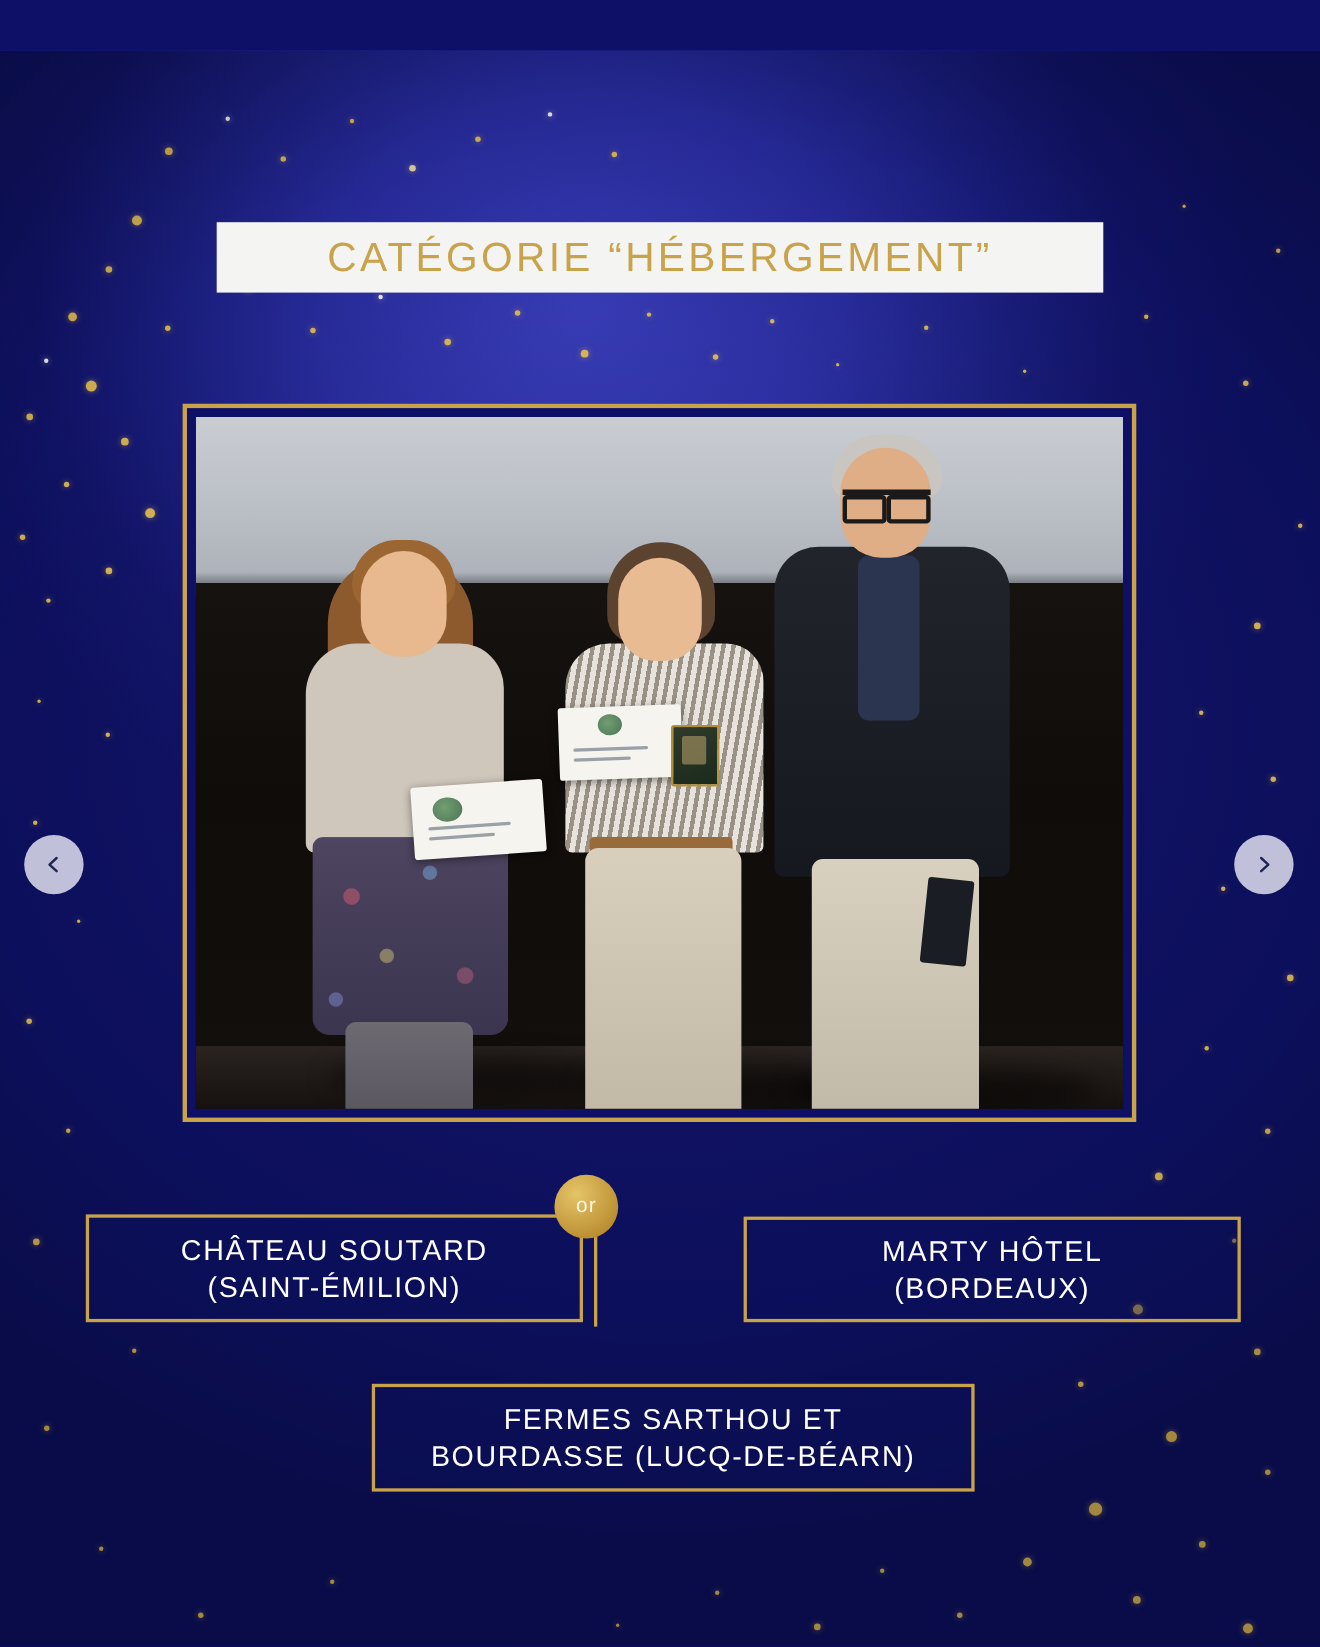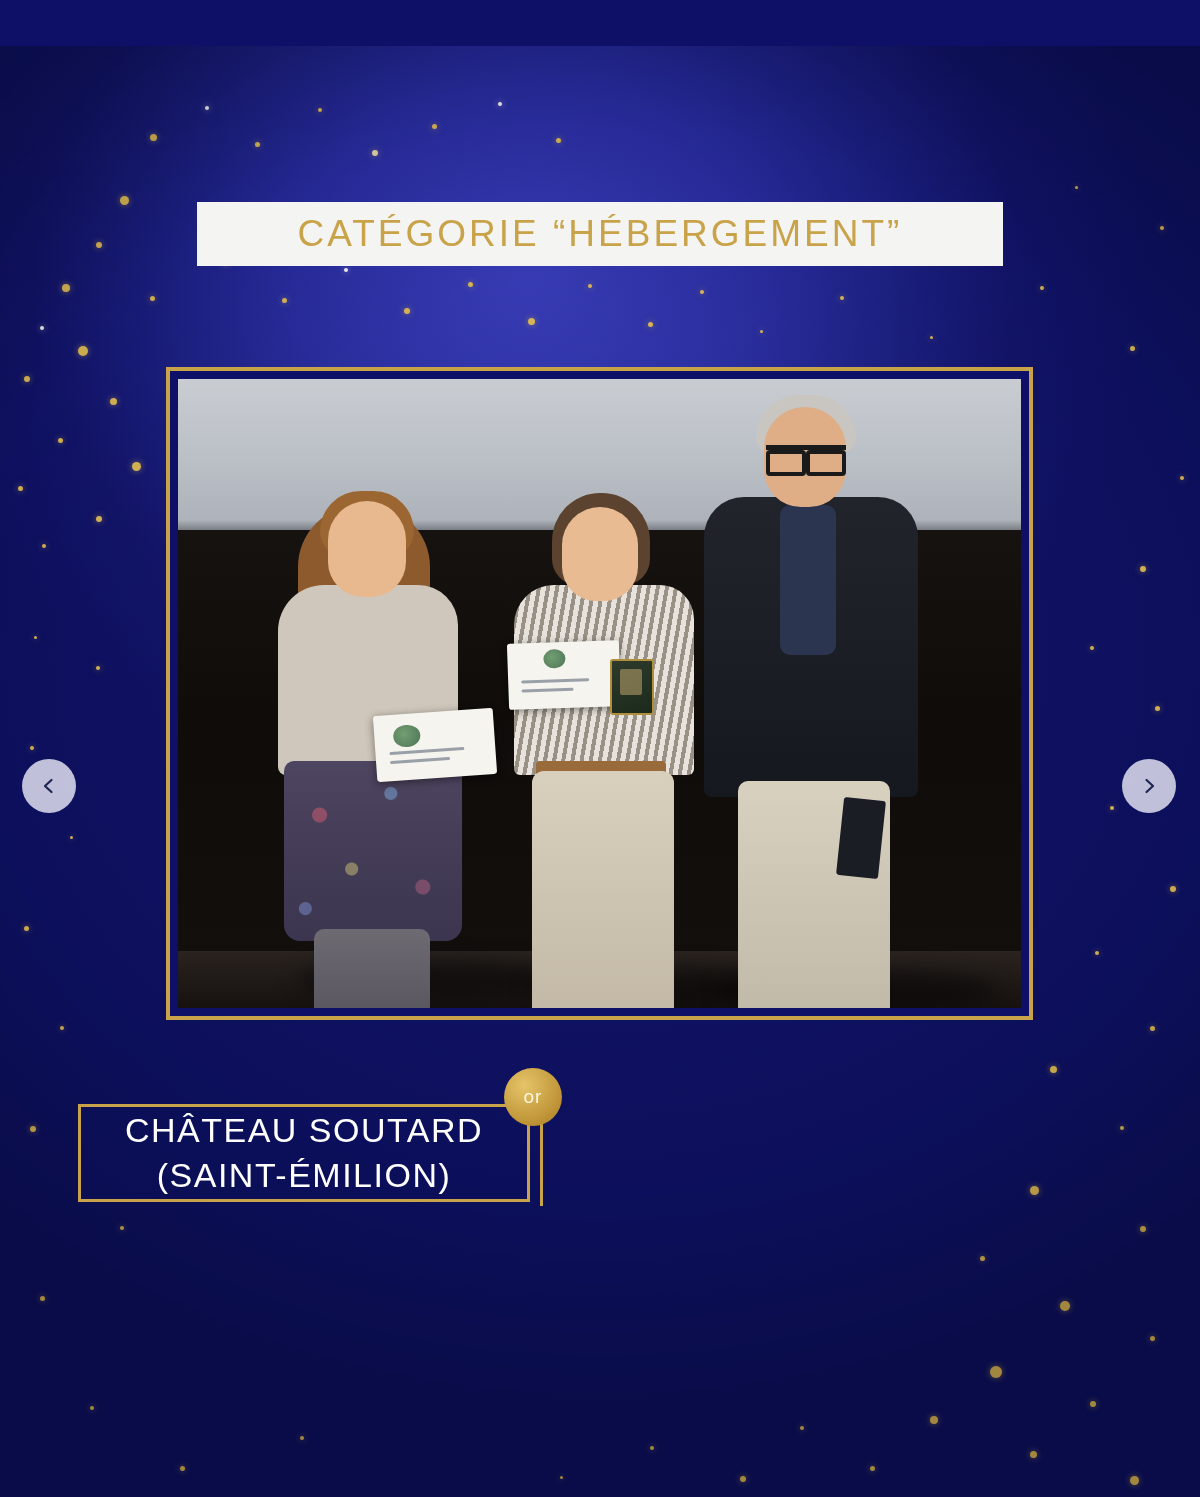--- a/index.html
+++ b/index.html
@@ -204,21 +204,21 @@
   .plaque {
     position: absolute;
     border: 3px solid #c9a34a;
     background: rgba(12,16,92,0.35);
     color: #ffffff;
     display: flex;
     align-items: center;
     justify-content: center;
     text-align: center;
     letter-spacing: 1.5px;
-    font-size: 34px;
+    font-size: 26px;
     line-height: 1.32;
     padding: 10px 14px;
     box-sizing: border-box;
     z-index: 6;
   }
   .plaque.p-left { left: 78px; top: 1058px; width: 452px; height: 98px; }
   .plaque.p-right { left: 676px; top: 1060px; width: 452px; height: 96px; }
   .plaque.p-bottom { left: 338px; top: 1212px; width: 548px; height: 98px; }
 
   .gold-badge {
@@ -418,20 +418,28 @@
     </svg>
   </div>
 
   <div class="badge-stem"></div>
   <div class="gold-badge">or</div>
 
   <div class="plaque p-left">
     <span style="white-space:pre-line">CHÂTEAU SOUTARD
 (SAINT-ÉMILION)</span>
   </div>
+  <div class="plaque p-right">
+    <span style="white-space:pre-line">MARTY HÔTEL
+(BORDEAUX)</span>
+  </div>
+  <div class="plaque p-bottom">
+    <span style="white-space:pre-line">FERMES SARTHOU ET
+BOURDASSE (LUCQ-DE-BÉARN)</span>
+  </div>
 
   <div class="dots">
     <span></span>
     <span></span>
     <span></span>
     <span></span>
     <span></span>
     <span></span>
     <span></span>
     <span></span>

